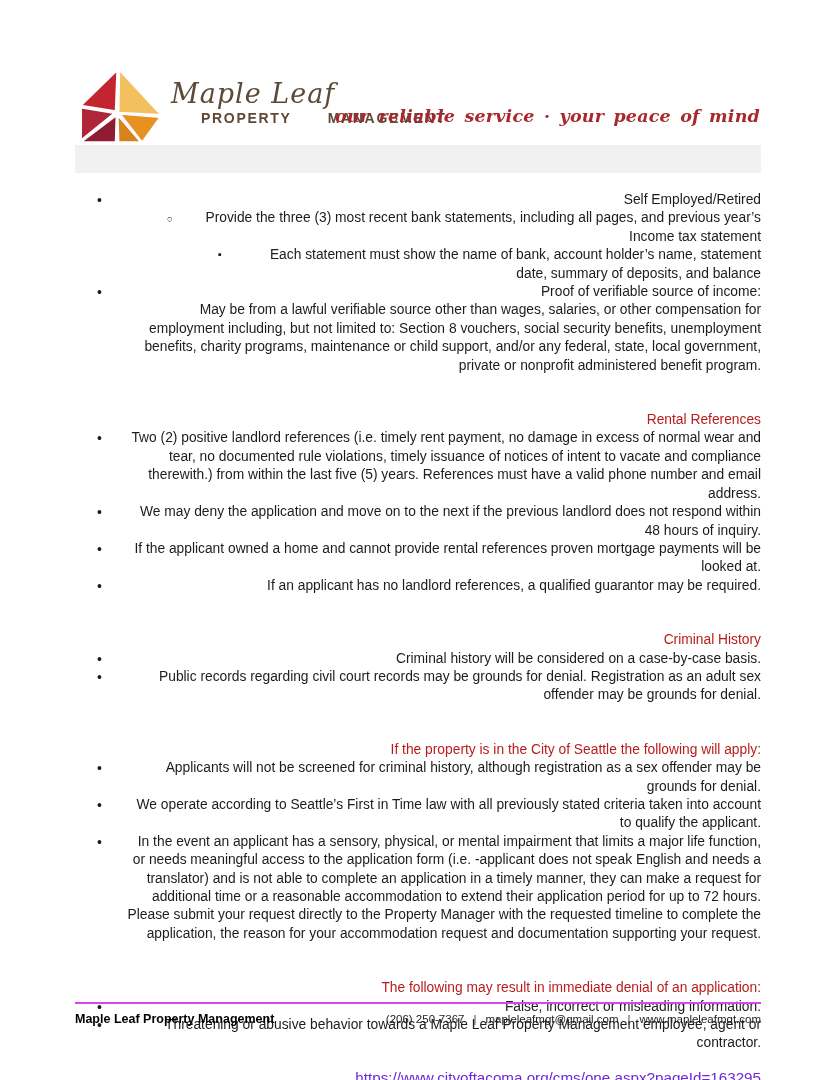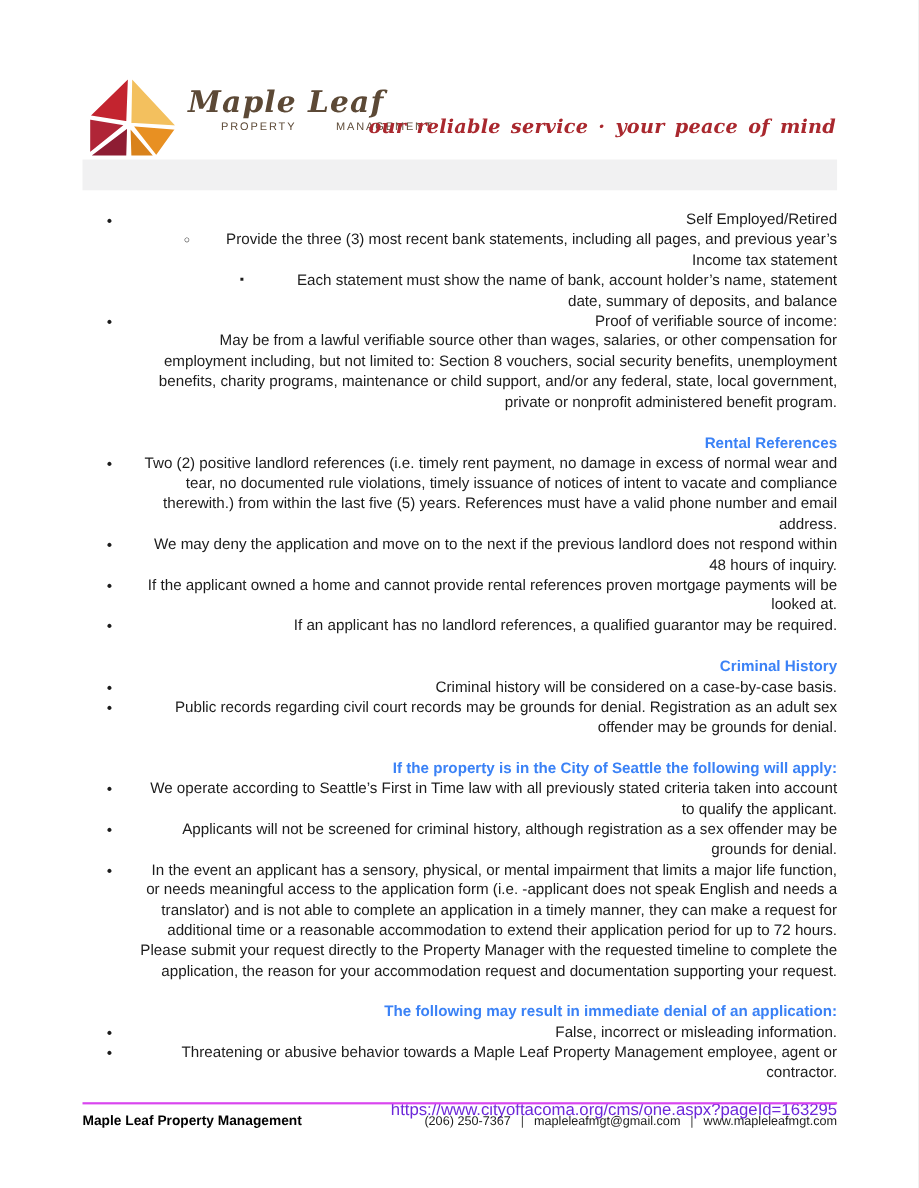--- a/index.html
+++ b/index.html
@@ -12,45 +12,45 @@
     font-family: "Liberation Sans", sans-serif;
     color: #1c1c1c;
     overflow: hidden;
   }
   
   .logo-row { position:absolute; top:66px; left:75px; right:74px; height:78px; }
   .house-svg { position:absolute; left:2px; top:2px; width:88px; height:78px; }
   .wordmark { position:absolute; left:96px; top:14px; width:190px; }
   .brand-script {
     font-family: "DejaVu Serif", serif;
-    font-style: italic; font-weight: bold;
+    font-style: italic; font-weight: normal;
     font-size: 27px; color:#5c4936; letter-spacing:1px; line-height:1;
   }
   .brand-sub { display:flex; align-items:center; margin-top:3px; margin-left:2px; }
   .brand-sub span {
-    font-size:10px; font-weight:normal; letter-spacing:1.7px; color:#5c4936;padding-left:28px;
+    font-size:14px; font-weight:bold; letter-spacing:1.7px; color:#5c4936;padding-left:28px;
   }
   .descender { width:2px; height:15px; background:#5c4936; margin:-8px 4px 0 4px; transform:rotate(6deg); }
   .tagline {
     position:absolute; top:106px; right:75px;
     font-family:"DejaVu Serif", serif; font-style:italic; font-weight:600;
     font-size:17.5px; color:#a9282e; word-spacing:3px; letter-spacing:0.2px;
   }
   .band { position:absolute; top:145px; left:75px; width:686px; height:28px; background:#f1f1f2; }
 
   
   .main { position:absolute; top:191px; left:75px; width:686px; font-size:13.8px; line-height:18.4px;text-align:right; }
   ul { list-style:none; }
   ul.l1 > li { position:relative; padding-left:47px; }
   ul.l1 > li::before { content:"•"; position:absolute; left:22px; top:0; font-size:14px; }
   ul.l2 > li { position:relative; padding-left:73px; }
   ul.l2 > li::before { content:"○"; position:absolute; left:45px; top:0.5px; font-size:9.5px; }
   ul.l3 > li { position:relative; padding-left:47px; }
   ul.l3 > li::before { content:"▪"; position:absolute; left:23px; top:-1px; font-size:11px; }
-  .heading { font-size:13.8px; font-weight:bold; color:#3b82f6; margin-top:19px; }
+  .heading { font-size:13.8px; font-weight:normal; color:#b91c1c; margin-top:36px; }
   .cont {  }
   .link-line { margin-top:16px; font-size:15.2px; }
   .link-line a { color:#6d28d9; text-decoration:none; cursor:pointer; }
 
   
   .footer {
     position:absolute; top:1002px; left:75px; right:74px;
     border-top:2px solid #d946ef; padding-top:8px;
     display:flex; justify-content:space-between; align-items:baseline;
   }
@@ -115,22 +115,22 @@
     </ul>
 
     <div class="heading">Criminal History</div>
     <ul class="l1">
       <li><span>Criminal history will be considered on a case-by-case basis.</span></li>
       <li><span>Public records regarding civil court records may be grounds for denial. Registration as an adult sex offender may be grounds for denial.</span></li>
     </ul>
 
     <div class="heading">If the property is in the City of Seattle the following will apply:</div>
     <ul class="l1">
+      <li><span>Applicants will not be screened for criminal history, although registration as a sex offender may be grounds for denial.</span></li>
       <li><span>We operate according to Seattle’s First in Time law with all previously stated criteria taken into account to qualify the applicant.</span></li>
-      <li><span>Applicants will not be screened for criminal history, although registration as a sex offender may be grounds for denial.</span></li>
       <li><span>In the event an applicant has a sensory, physical, or mental impairment that limits a major life function, or needs meaningful access to the application form (i.e. -applicant does not speak English and needs a translator) and is not able to complete an application in a timely manner, they can make a request for additional time or a reasonable accommodation to extend their application period for up to 72 hours. Please submit your request directly to the Property Manager with the requested timeline to complete the application, the reason for your accommodation request and documentation supporting your request.</span></li>
     </ul>
 
     <div class="heading">The following may result in immediate denial of an application:</div>
     <ul class="l1">
       <li><span>False, incorrect or misleading information.</span></li>
       <li><span>Threatening or abusive behavior towards a Maple Leaf Property Management employee, agent or contractor.</span></li>
     </ul>
 
     <div class="link-line">

